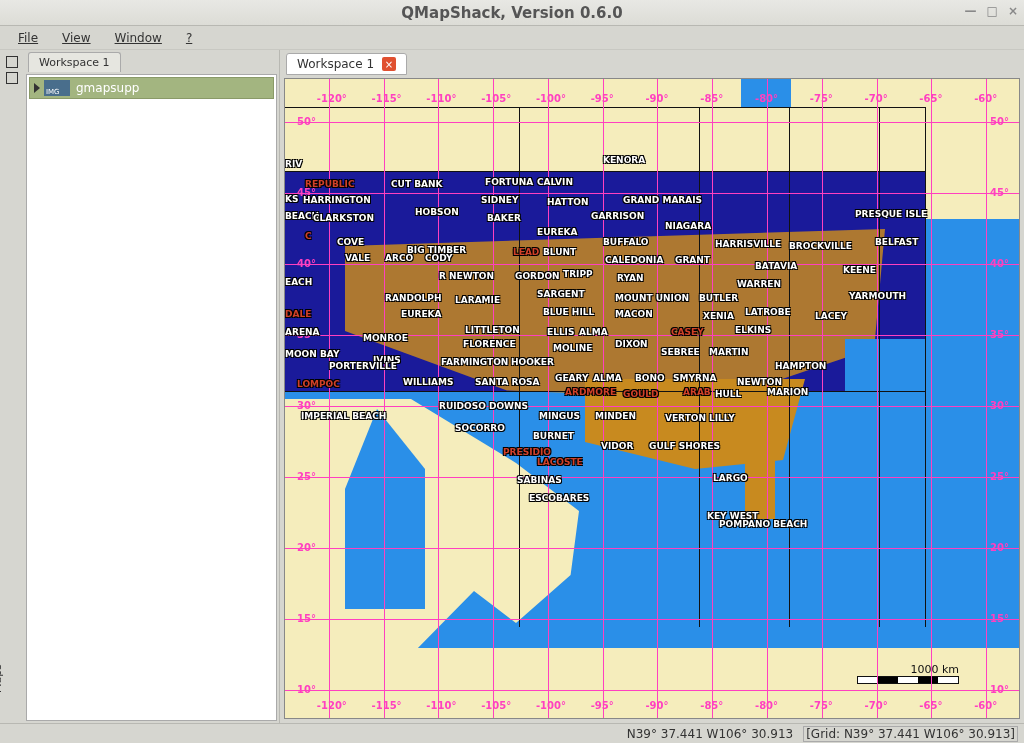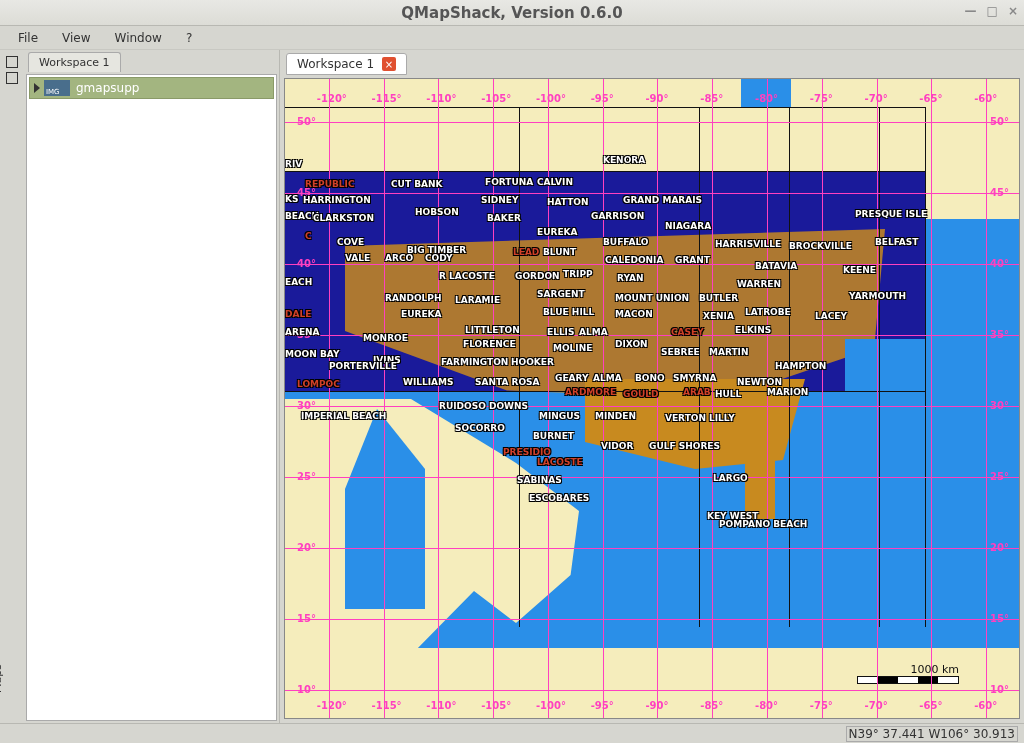--- a/index.html
+++ b/index.html
@@ -4,21 +4,21 @@
 <style>
 * { box-sizing: border-box; margin: 0; padding: 0; font-family: "DejaVu Sans", "Liberation Sans", Arial, sans-serif; font-size: 12px; }
 body { background: #d6d6d0; width: 1024px; height: 743px; overflow: hidden; position: relative; }
 
 .titlebar { height: 26px; background: linear-gradient(#e8e8e4,#dcdcd6); display:flex; align-items:center; justify-content:center; position:relative; border-bottom:1px solid #b8b8b2; }
 .titlebar .title { color:#555; font-weight:bold; font-size:15px; }
 .titlebar .wincontrols { position:absolute; right:6px; top:4px; display:flex; gap:10px; }
 .titlebar .wincontrols span { color:#888; font-weight:bold; cursor:pointer; }
 
 .menubar { height:24px; display:flex; align-items:center; gap:4px; padding:0 8px; background:#d6d6d0; border-bottom:1px solid #c8c8c2; }
-.menubar div { padding:2px 10px; color:#333; cursor:pointer; }
+.menubar div { padding:2px 10px; color:#333; cursor:pointer;text-decoration:underline; }
 
 .content { position:absolute; top:50px; left:0; right:0; bottom:20px; display:flex; }
 
 .leftbar { width:24px; background:#d6d6d0; display:flex; flex-direction:column; align-items:center; padding-top:6px; position:relative; }
 .leftbar .ic { width:12px; height:12px; border:1px solid #333; margin-bottom:4px; }
 .leftbar .mapslabel { position:absolute; bottom:30px; left:4px; transform:rotate(-90deg); transform-origin:left bottom; color:#333; font-size:11px; }
 
 .sidepanel { width:256px; background:#d6d6d0; display:flex; flex-direction:column; border-right:1px solid #b8b8b2; }
 .tabrow { height:22px; display:flex; align-items:flex-end; padding-left:4px; }
 .tab { background:#e6e6e0; border:1px solid #aaa; border-bottom:none; border-radius:3px 3px 0 0; padding:3px 10px; font-size:11px; color:#333; }
@@ -241,21 +241,21 @@
         <div class="citylabel" style="left: 60px; top: 174px;">VALE</div>
         <div class="citylabel" style="left: 100px; top: 174px;">ARCO</div>
         <div class="citylabel" style="left: 140px; top: 174px;">CODY</div>
         <div class="citylabel red" style="left: 228px; top: 168px;">LEAD</div>
         <div class="citylabel" style="left: 258px; top: 168px;">BLUNT</div>
         <div class="citylabel" style="left: 320px; top: 176px;">CALEDONIA</div>
         <div class="citylabel" style="left: 390px; top: 176px;">GRANT</div>
         <div class="citylabel" style="left: 470px; top: 182px;">BATAVIA</div>
         <div class="citylabel" style="left: 558px; top: 186px;">KEENE</div>
         <div class="citylabel" style="left: 0px; top: 198px;">EACH</div>
-        <div class="citylabel" style="left: 154px; top: 192px;">R LACOSTE</div>
+        <div class="citylabel" style="left: 154px; top: 192px;">R NEWTON</div>
         <div class="citylabel" style="left: 230px; top: 192px;">GORDON</div>
         <div class="citylabel" style="left: 278px; top: 190px;">TRIPP</div>
         <div class="citylabel" style="left: 332px; top: 194px;">RYAN</div>
         <div class="citylabel" style="left: 452px; top: 200px;">WARREN</div>
         <div class="citylabel" style="left: 564px; top: 212px;">YARMOUTH</div>
         <div class="citylabel" style="left: 100px; top: 214px;">RANDOLPH</div>
         <div class="citylabel" style="left: 170px; top: 216px;">LARAMIE</div>
         <div class="citylabel" style="left: 252px; top: 210px;">SARGENT</div>
         <div class="citylabel" style="left: 330px; top: 214px;">MOUNT UNION</div>
         <div class="citylabel" style="left: 414px; top: 214px;">BUTLER</div>
@@ -313,13 +313,14 @@
         <div class="citylabel" style="left: 232px; top: 396px;">SABINAS</div>
         <div class="citylabel" style="left: 434px; top: 410px; margin-top: 30px;">POMPANO BEACH</div>
         <div class="citylabel" style="left: 244px; top: 414px;">ESCOBARES</div>
         <div class="citylabel" style="left: 422px; top: 432px;">KEY WEST</div>
       </div>
   </div>
 </div>
 
 <div class="statusbar">
   <span>N39° 37.441 W106° 30.913</span>
+  <span>[Grid: N39° 37.441 W106° 30.913]</span>
 </div>
 
 </body></html>

